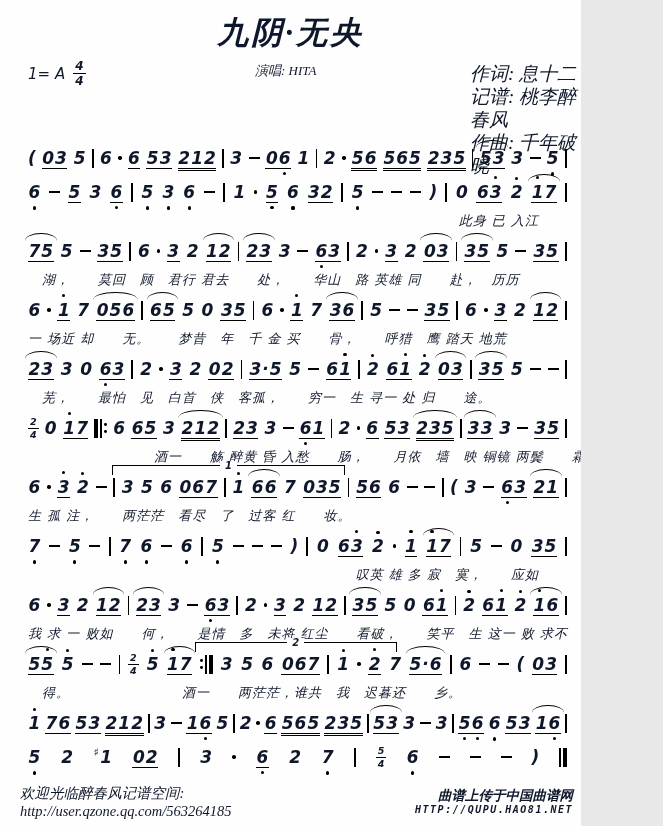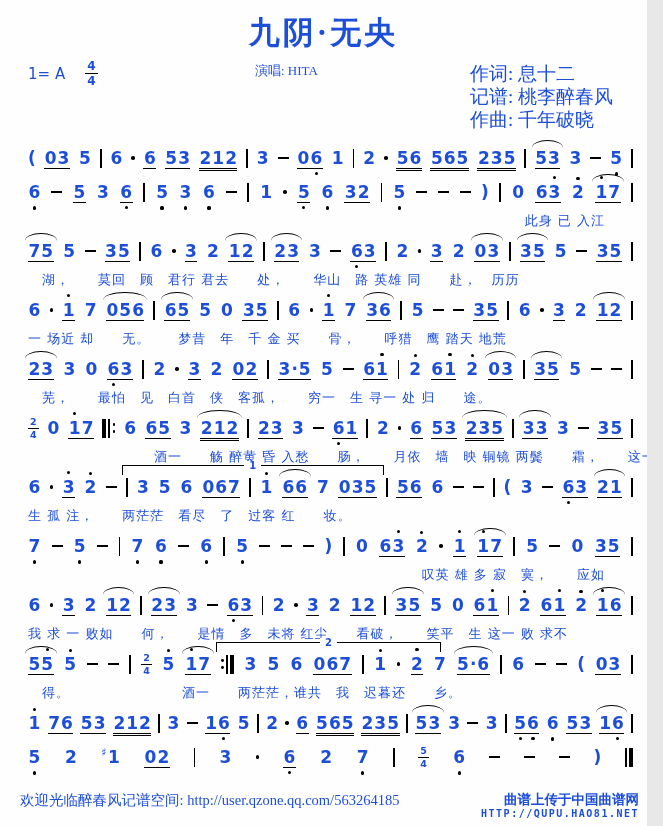--- a/index.html
+++ b/index.html
@@ -1,23 +1,23 @@
 <!DOCTYPE html>
 <html><head>
 <meta charset="utf-8">
 <style>
   html,body{margin:0;padding:0;background:#e8e8e8;}
-  #page{position:relative;width:647px;height:826px;background:#fefefe;color:#1d4ed8;
-        font-family:"DejaVu Sans",sans-serif;overflow:hidden;box-sizing:border-box;}
+  #page{position:relative;width:581px;height:826px;background:#fefefe;color:#0f172a;
+        font-family:"DejaVu Sans",sans-serif;overflow:hidden;box-sizing:border-box;font-style:italic;}
   
   #header{position:relative;height:132px;}
   .title{position:absolute;top:12px;left:0;width:100%;text-align:center;
          font-family:"Liberation Serif","DejaVu Serif",serif;
          font-size:31px;font-weight:bold;letter-spacing:3px;}
-  .keysig{position:absolute;left:28px;top:60px;font-size:15px;display:flex;align-items:center;gap:20px;}
+  .keysig{position:absolute;left:28px;top:60px;font-size:15px;display:flex;align-items:center;gap:8px;}
   .ts{display:inline-flex;flex-direction:column;align-items:center;font-weight:bold;line-height:1;}
   .keysig .ts{font-size:12px;}
   .ts .tsb{border-top:1.5px solid #000;padding:1px 2px 0 2px;}
   .ts .tst{padding:0 2px 1px 2px;}
   .singer{position:absolute;left:255px;top:62px;font-size:13px;
           font-family:"Liberation Serif","DejaVu Serif",serif;}
   .credits{position:absolute;left:470px;top:62px;font-size:19px;line-height:23px;
            font-family:"Liberation Serif","DejaVu Serif",serif;}
   
   #score{position:relative;padding:4px 14px 0 28px;}
@@ -47,21 +47,21 @@
   .rdots i{width:2.8px;height:2.8px;border-radius:50%;background:#000;}
   .notes-row .ts{font-size:9.5px;}
   .volta{position:absolute;top:0px;height:9px;border:1.2px solid #000;border-bottom:none;
          display:flex;justify-content:center;}
   .volta span{background:#fefefe;padding:0 5px;font-size:10px;font-weight:bold;
               line-height:10px;margin-top:-5px;}
   .lyrics-row{font-size:13px;letter-spacing:1px;white-space:pre;margin-top:9px;line-height:16px;}
   .lyrics-row.right{text-align:right;padding-right:28px;}
   
   #footer{position:absolute;left:0;bottom:6px;width:100%;box-sizing:border-box;
-          padding:0 8px 0 20px;display:flex;justify-content:space-between;align-items:flex-start;}
+          padding:0 8px 0 20px;display:flex;justify-content:space-between;align-items:center;}
   .footer-left{font-size:14.5px;font-family:"Liberation Serif","DejaVu Serif",serif;}
   .footer-right{text-align:right;line-height:1.25;margin-left:29px;}
   .footer-right .fr1{font-size:13.5px;font-weight:bold;}
   .footer-right .fr2{font-size:10px;font-weight:bold;letter-spacing:1.5px;
                      font-family:"DejaVu Sans Mono",monospace;}
 </style>
 </head>
 <body>
 
 <div id="page">

